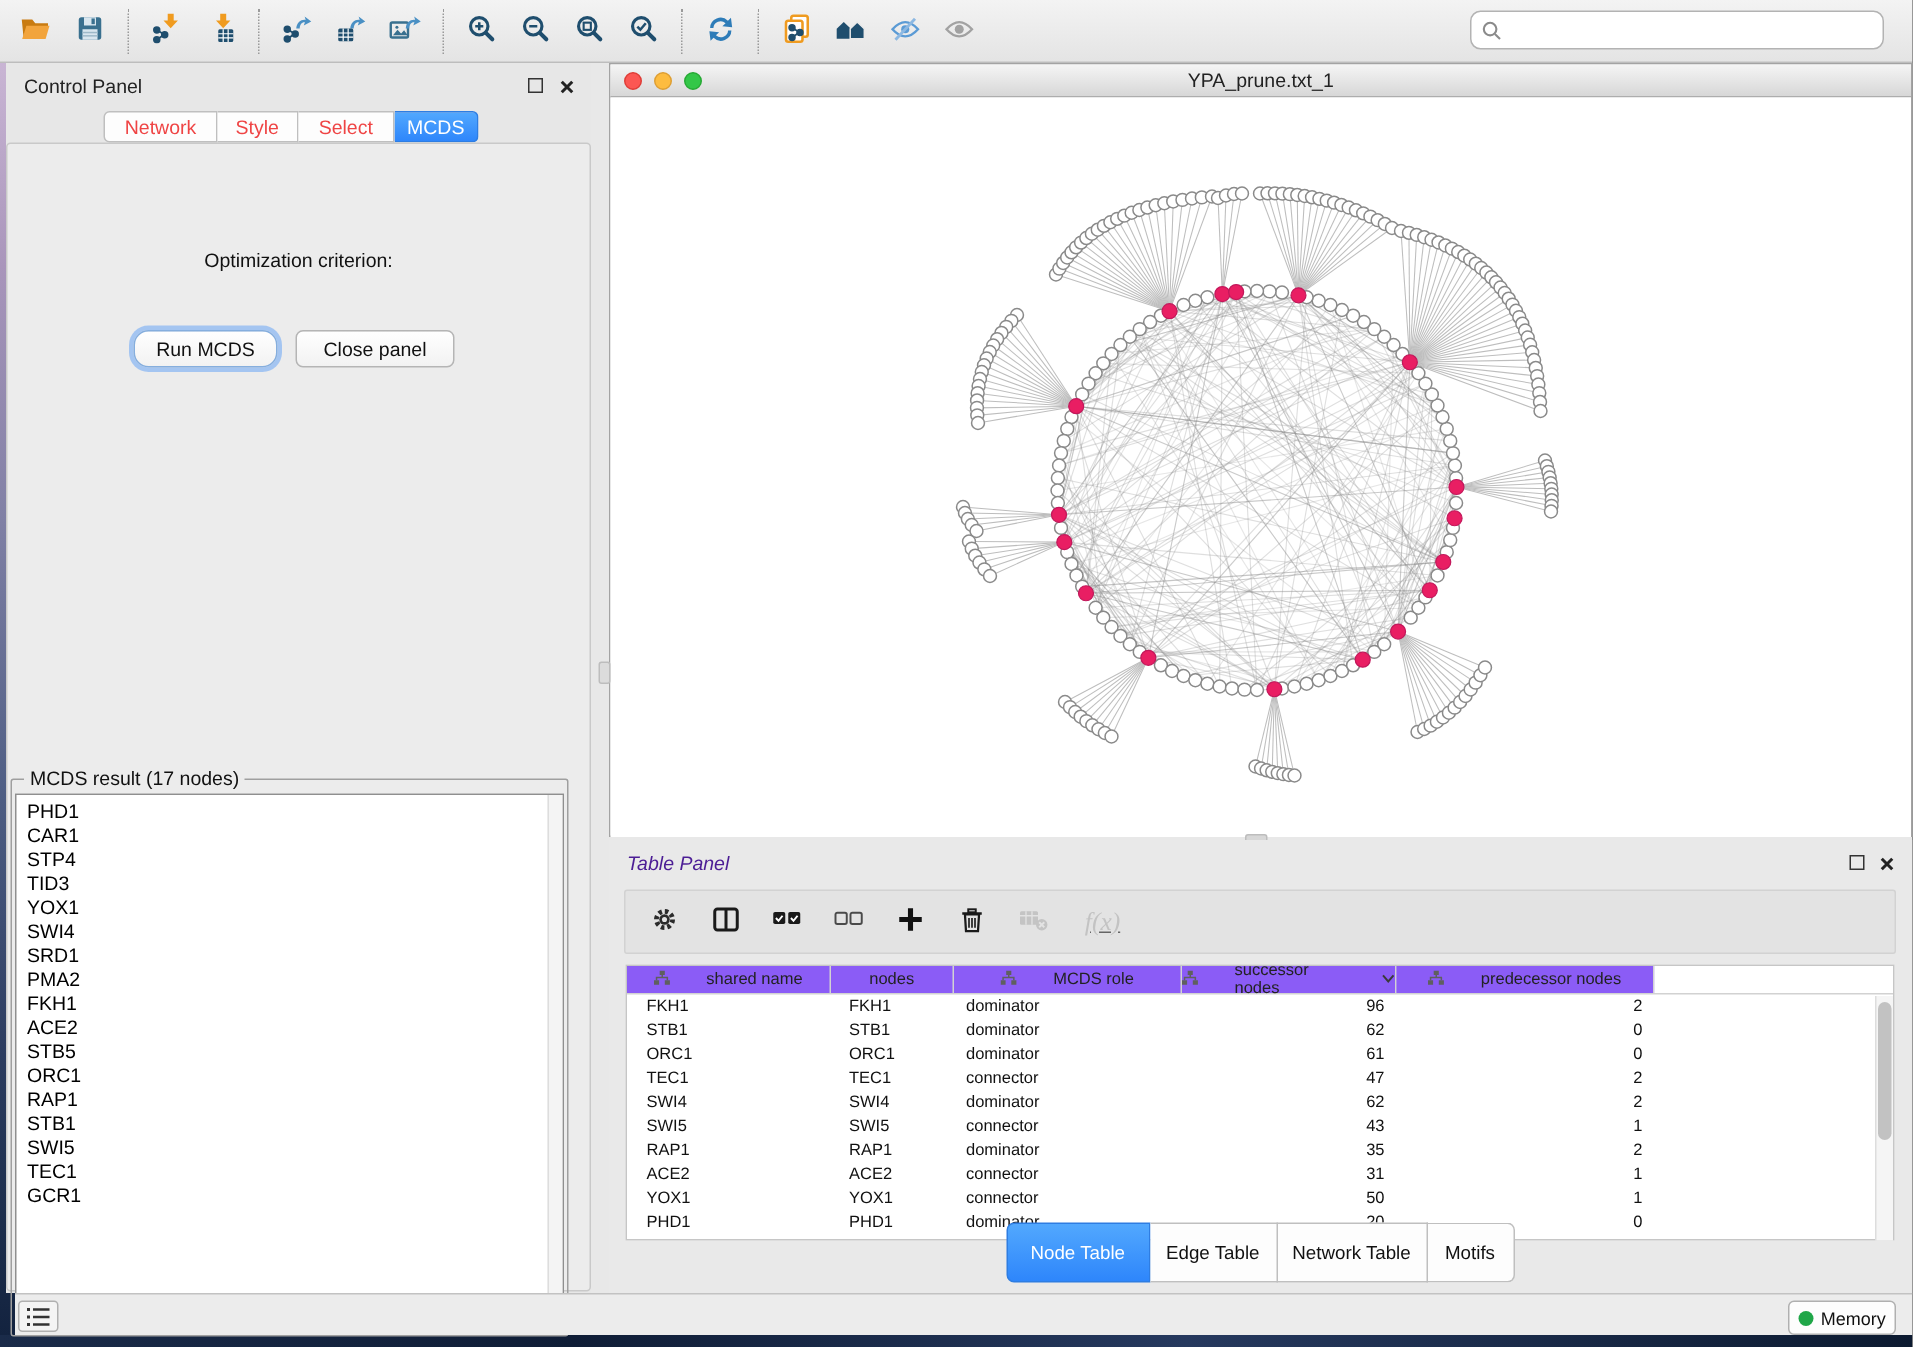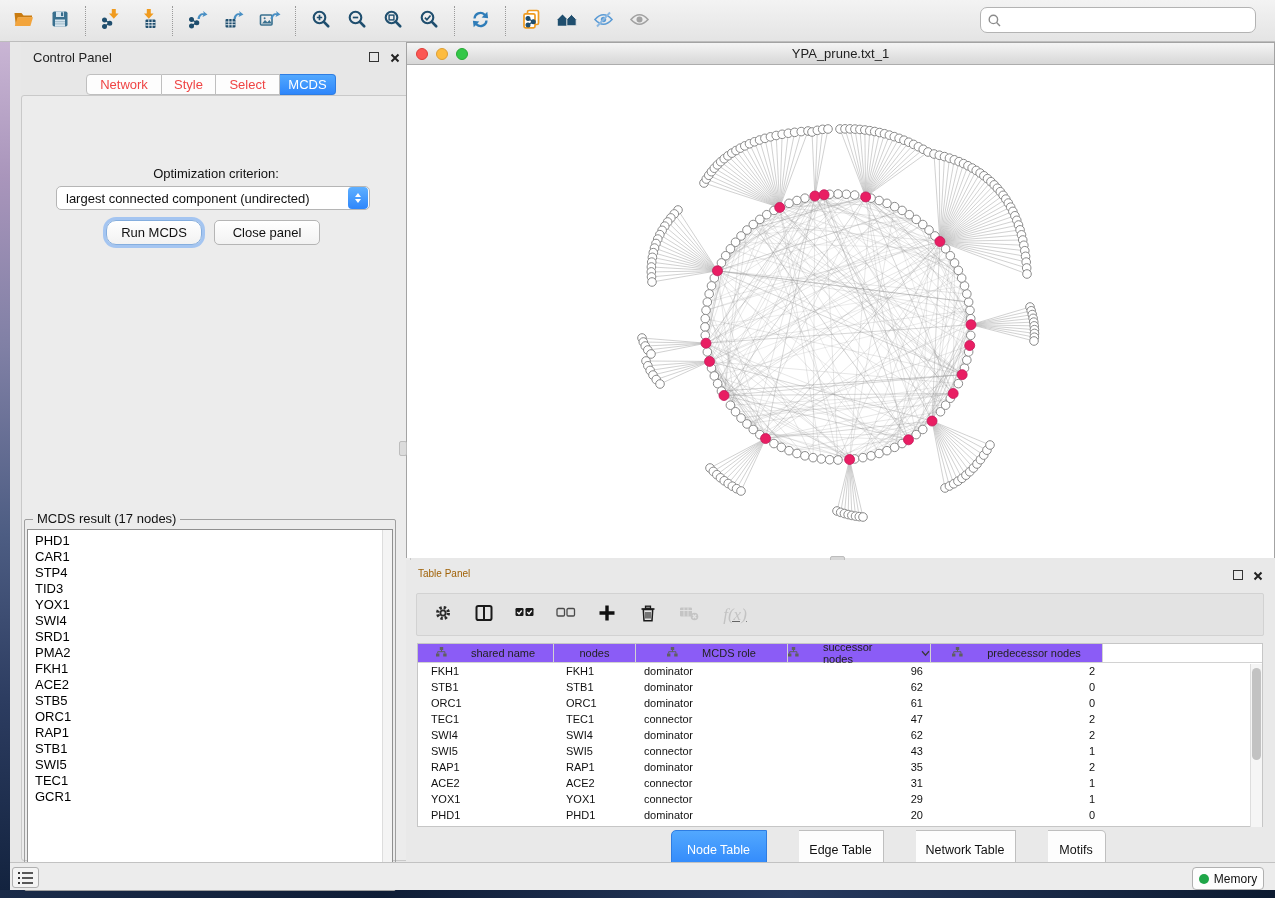--- a/index.html
+++ b/index.html
@@ -21,21 +21,21 @@
     align-items:center; justify-content:center; cursor:default; }
   .tb-btn.disabled { opacity:.9; }
   .tb-sep { width:1px; height:30px; border-left:1px dotted #9a9a9a; margin:0 7px; }
   .search-wrap { position:absolute; right:19px; top:7px; width:276px; height:26px;
     background:#fff; border:1px solid #b3b3b3; border-radius:7px; display:flex; align-items:center; }
   .search-wrap svg { margin-left:7px; }
   .search-wrap input { flex:1; border:none; outline:none; background:transparent;
     font-size:13px; padding:0 8px 0 5px; font-family:"Liberation Sans",sans-serif; }
 
   
-  .control-panel { position:absolute; left:21px; top:42px; width:390px; height:820px;
+  .control-panel { position:absolute; left:4px; top:42px; width:390px; height:820px;
     background:#e7e7e7; }
   .cp-title { position:absolute; left:12px; top:8px; font-size:13px; color:#222; }
   .win-mini-btn { position:absolute; top:10px; width:10px; height:10px; border:1.5px solid #333; background:transparent; }
   .win-close-btn { position:absolute; top:9px; width:11px; height:11px; border:none; background:transparent; }
   .cp-tabs { position:absolute; left:65px; top:32px; height:21px; display:flex; }
   .cp-tab { border:1px solid #bfbfbf; border-left-width:0; background:#fdfdfd; font-size:13px;
     color:#ef4444; display:flex; align-items:center; justify-content:center; cursor:default;
     font-family:"Liberation Sans",sans-serif; }
   .cp-tab:first-child { border-left-width:1px; border-radius:4px 0 0 4px; }
   .cp-tab:last-child { border-radius:0 4px 4px 0; }
@@ -80,41 +80,41 @@
     font-size:13px; color:#222; }
   .nw-canvas { position:absolute; left:0; top:22px; width:867px; height:493px; background:#fff; }
 
   .split-grip-v { position:absolute; left:399px; top:441px; width:8px; height:15px;
     background:#dcdcdc; border:1px solid #bdbdbd; border-radius:2px; }
   .split-grip-h { position:absolute; left:830px; top:556px; width:15px; height:6px;
     background:#d7d7d7; border:1px solid #bdbdbd; border-radius:2px; }
 
   
   .table-panel { position:absolute; left:406px; top:560px; width:869px; height:302px; background:#e9e9e9; }
-  .tp-title { position:absolute; left:12px; top:8px; font-size:10px; color:#a16207; }
+  .tp-title { position:absolute; left:12px; top:8px; font-size:13px; color:#4c1d95;font-style:italic; }
   .tp-toolbar { position:absolute; left:10px; top:33px; width:848px; height:43px;
     background:#e3e3e3; border:1px solid #d2d2d2; border-radius:2px; display:flex;
     align-items:center; padding-left:14px; gap:17px; }
   .tt-btn { width:24px; height:24px; border:none; background:transparent; display:flex;
     align-items:center; justify-content:center; cursor:default; }
   .fx-label { font-family:"Liberation Serif",serif; font-style:italic; font-size:17px; color:#a9a9a9; }
   .table-wrap { position:absolute; left:11px; top:83px; width:846px; height:184px;
     background:#fff; border:1px solid #c6c6c6; }
   .thead { display:flex; height:19px; border-bottom:1px solid #d2d2d2; }
   .th-cell { background:#8b5cf6; border-right:1px solid #d2d2d2; display:flex; align-items:center;
     justify-content:center; gap:24px; font-size:11px; color:#222; cursor:default; }
   .th-fill { flex:1; background:#fff; }
   .trow { display:flex; height:16px; align-items:center; }
   .td { font-size:11px; color:#111; overflow:hidden; white-space:nowrap; }
   .td.num { text-align:right; padding-right:8px; }
   .tbody-scroll { position:absolute; right:0; top:20px; width:12px; height:163px;
     background:#f5f5f5; border-left:1px solid #ddd; }
   .tbody-thumb { position:absolute; left:1px; top:4px; width:9px; height:92px;
     background:#c2c2c2; border-radius:5px; }
-  .tp-tabs { position:absolute; top:270px; height:40px; display:flex;gap:32px; }
+  .tp-tabs { position:absolute; top:255px; height:40px; display:flex; }
   .tp-tab { border:1px solid #bfbfbf; border-left-width:0; background:#fdfdfd; font-size:12.5px;
     color:#111; display:flex; align-items:center; justify-content:center; cursor:default;
     font-family:"Liberation Sans",sans-serif; }
   .tp-tab:first-child { border-left-width:1px; border-radius:5px 0 0 5px; }
   .tp-tab:last-child { border-radius:0 5px 5px 0; }
   .tp-tab.selected { background:linear-gradient(#52a8fe,#2e86fb); border-color:#2e7de2; color:#fff; }
 
   
   .status-bar { position:absolute; left:10px; top:862px; width:1265px; height:28px;
     background:#ececec; border-top:1px solid #c2c2c2; }
@@ -292,27 +292,20 @@
       </svg>
     </button>
     <div class="cp-tabs" id="cp-tabs">
         <button class="cp-tab" style="width: 76px;">Network</button>
         <button class="cp-tab" style="width: 54px;">Style</button>
         <button class="cp-tab" style="width: 64px;">Select</button>
         <button class="cp-tab selected" style="width: 56px;">MCDS</button>
       </div>
     <div class="cp-content">
       <div class="opt-label">Optimization criterion:</div>
-      <div class="criterion-select">
-        <span class="sel-text">largest connected component (undirected)</span>
-        <span class="sel-stepper">
-            <i class="up"></i>
-            <i class="dn"></i>
-          </span>
-      </div>
       <button class="cp-btn focused" style="left:84px; width:96px;">Run MCDS</button>
       <button class="cp-btn" style="left:192px; width:106px;">Close panel</button>
       <div class="mcds-fieldset">
         <span class="mcds-legend">MCDS result (17 nodes)</span>
         <div class="mcds-list">
           <ul id="mcds-list">
               <li>PHD1</li>
               <li>CAR1</li>
               <li>STP4</li>
               <li>TID3</li>
@@ -1205,21 +1198,21 @@
             <div class="td" style="width: 136px; padding-left: 13px;">ACE2</div>
             <div class="td" style="width: 82px; padding-left: 12px;">ACE2</div>
             <div class="td" style="width: 152px; padding-left: 8px;">connector</div>
             <div class="td num" style="width: 143px;">31</div>
             <div class="td num" style="width: 172px;">1</div>
           </div>
           <div class="trow">
             <div class="td" style="width: 136px; padding-left: 13px;">YOX1</div>
             <div class="td" style="width: 82px; padding-left: 12px;">YOX1</div>
             <div class="td" style="width: 152px; padding-left: 8px;">connector</div>
-            <div class="td num" style="width: 143px;">29</div>
+            <div class="td num" style="width: 143px;">50</div>
             <div class="td num" style="width: 172px;">1</div>
           </div>
           <div class="trow">
             <div class="td" style="width: 136px; padding-left: 13px;">PHD1</div>
             <div class="td" style="width: 82px; padding-left: 12px;">PHD1</div>
             <div class="td" style="width: 152px; padding-left: 8px;">dominator</div>
             <div class="td num" style="width: 143px;">20</div>
             <div class="td num" style="width: 172px;">0</div>
           </div>
         </div>

